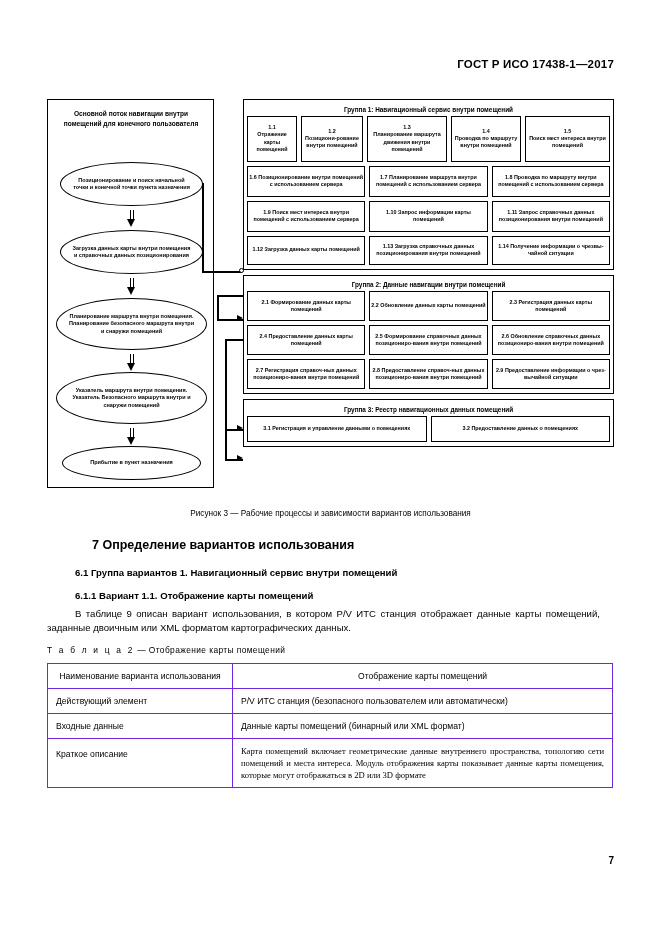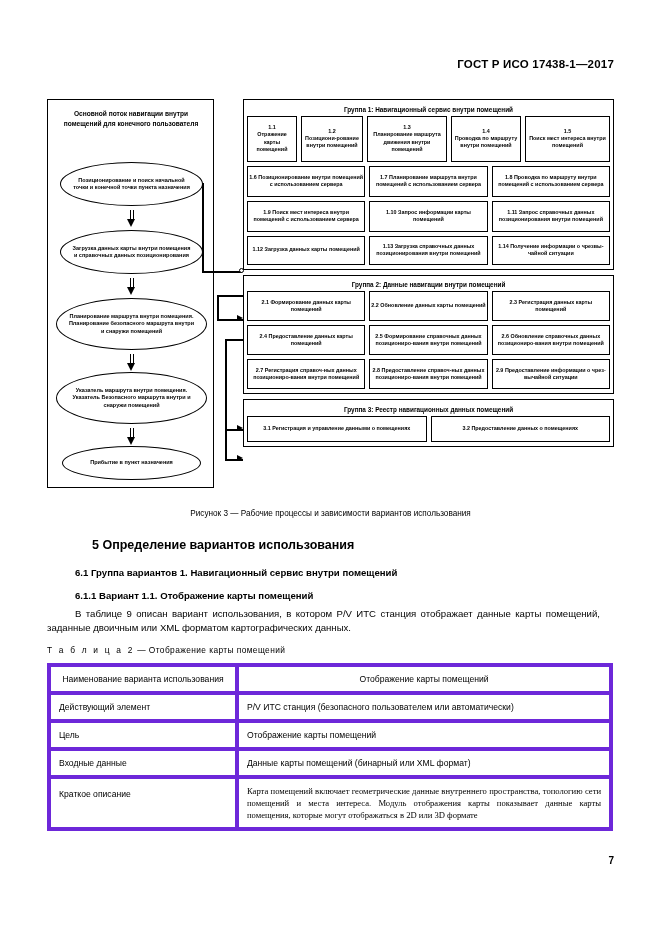--- a/index.html
+++ b/index.html
@@ -202,21 +202,21 @@
   
   table.main {
     position: absolute;
     left: 47px;
     top: 663px;
     width: 566px;
     border-collapse: collapse;
     font-size: 8.6px;
   }
   table.main td {
-    border: 4px solid #6d28d9;
+    border: 1px solid #6d28d9;
     padding: 6px 8px;
     vertical-align: middle;
     line-height: 1.4;
   }
   td.col1 { width: 168px; }
   td.head {
     text-align: center;
     padding: 10px 6px;
   }
   td.desc { text-align: justify; font-family: Liberation Serif, serif; }
@@ -391,44 +391,40 @@
           <span><span class="num">3.2</span> <span>Предоставление данных о помещениях</span></span>
         </div>
       </div>
     </div>
 
   </div>
 </div>
 
 <div class="fig-caption">Рисунок 3 — Рабочие процессы и зависимости вариантов использования</div>
 
-<div class="h-section" style="top:538px;">5  Определение вариантов использования</div>
+<div class="h-section" style="top:538px;">7  Определение вариантов использования</div>
 <div class="h-sub" style="top:567px;">6.1  Группа вариантов 1. Навигационный сервис внутри помещений</div>
 <div class="h-sub" style="top:590px;">6.1.1  Вариант 1.1.  Отображение карты помещений</div>
 <div class="para" style="top:607px;">В таблице 9 описан вариант использования, в котором P/V ИТС станция отображает данные карты помещений, заданные двоичным или XML форматом картографических данных.</div>
 
 <div class="table-caption">
   <span class="t-sp">Т а б л и ц а  2</span><span> — Отображение карты помещений</span>
 </div>
 
 <table class="main">
   <tbody>
     <tr>
       <td class="col1 head">Наименование варианта использования</td>
       <td class="head">Отображение карты помещений</td>
     </tr>
     <tr>
       <td class="col1">Действующий элемент</td>
       <td>P/V ИТС станция (безопасного пользователем или автоматически)</td>
     </tr>
     <tr>
-      <td class="col1">Цель</td>
-      <td>Отображение карты помещений</td>
-    </tr>
-    <tr>
       <td class="col1">Входные данные</td>
       <td>Данные карты помещений (бинарный или XML формат)</td>
     </tr>
     <tr>
       <td class="col1" style="vertical-align:top; padding-top:9px;">Краткое описание</td>
       <td class="desc">Карта помещений включает геометрические данные внутреннего пространства, топологию сети помещений и места интереса. Модуль отображения карты показывает данные карты помещения, которые могут отображаться в 2D или 3D формате</td>
     </tr>
   </tbody>
 </table>
 

